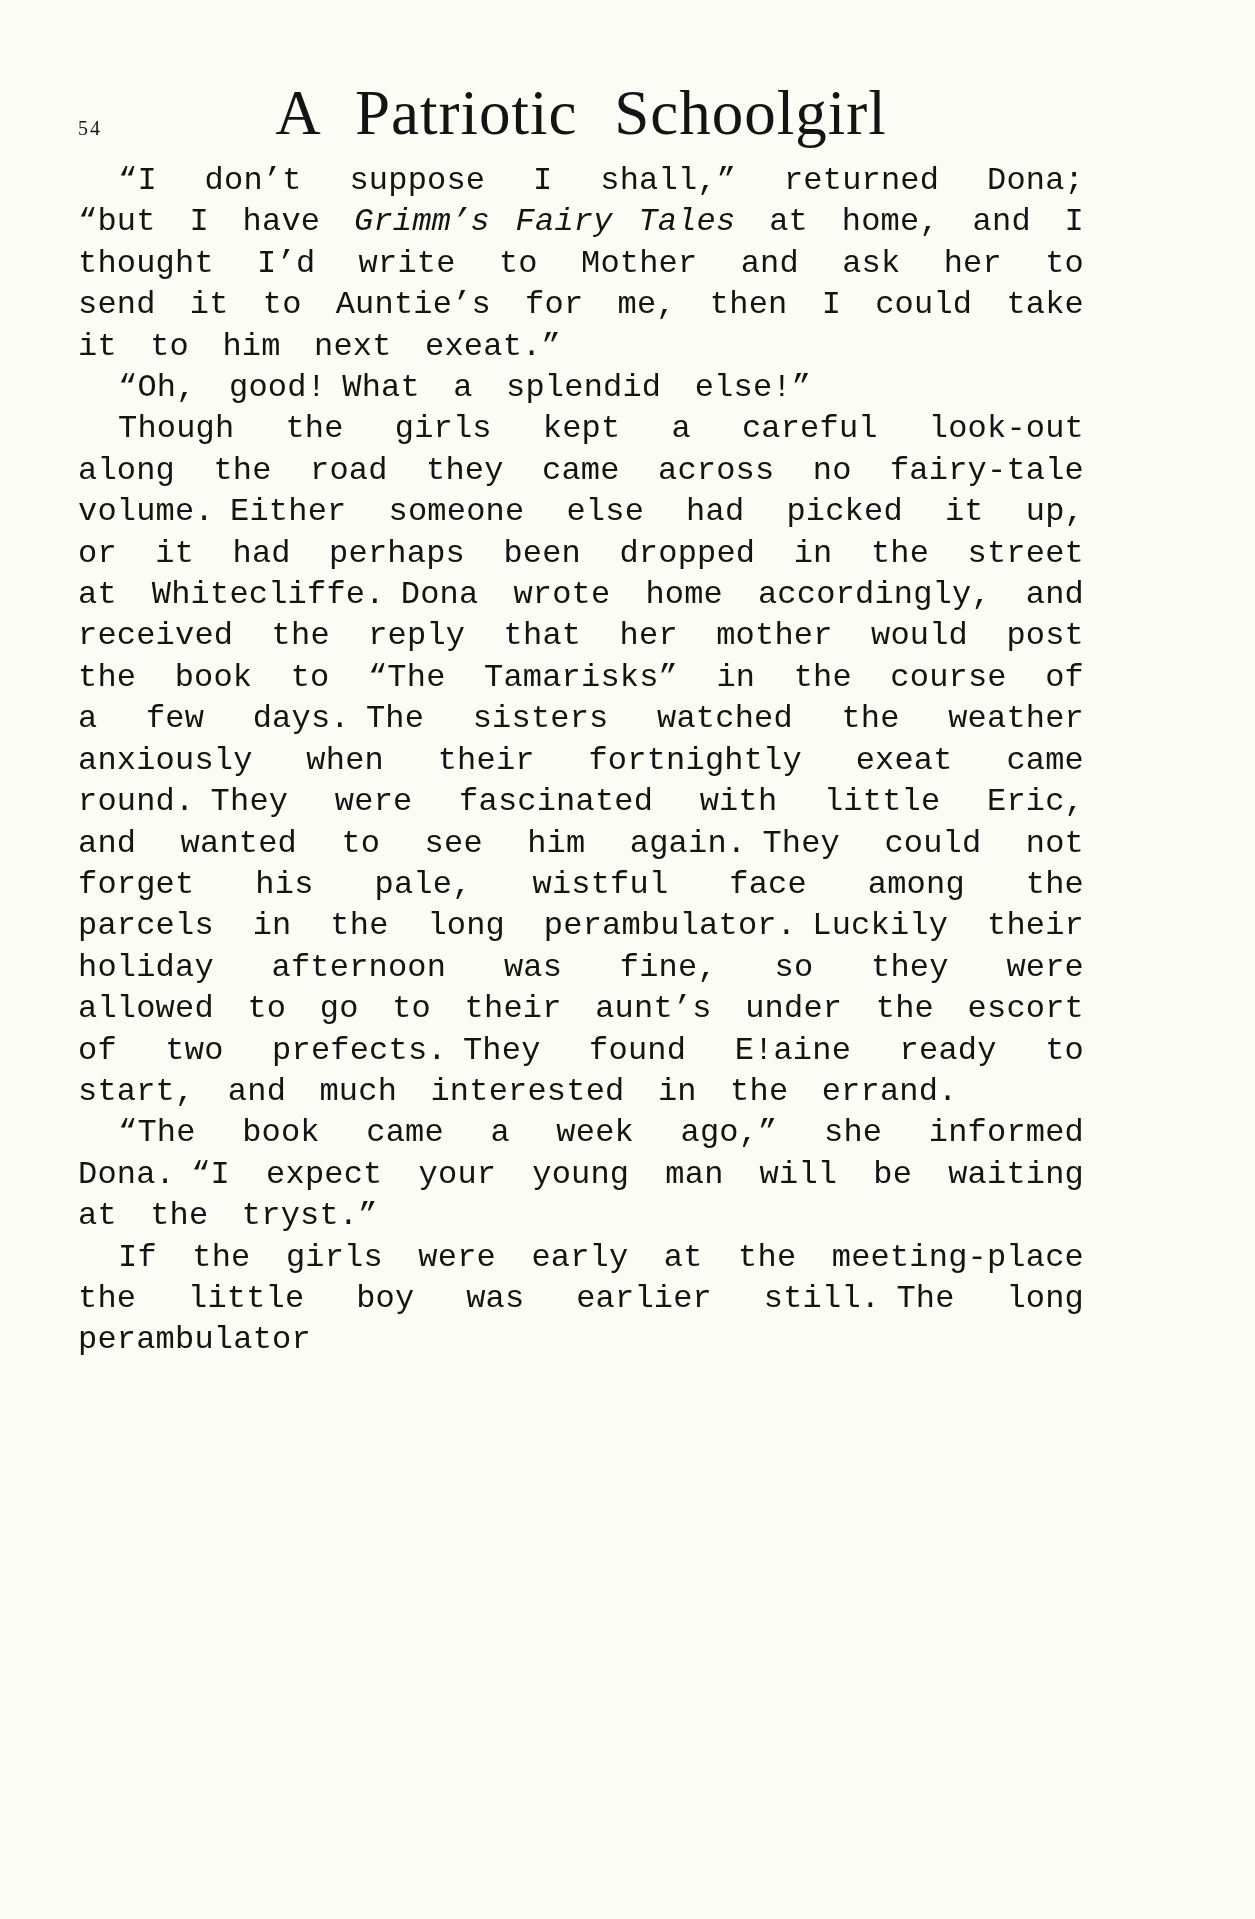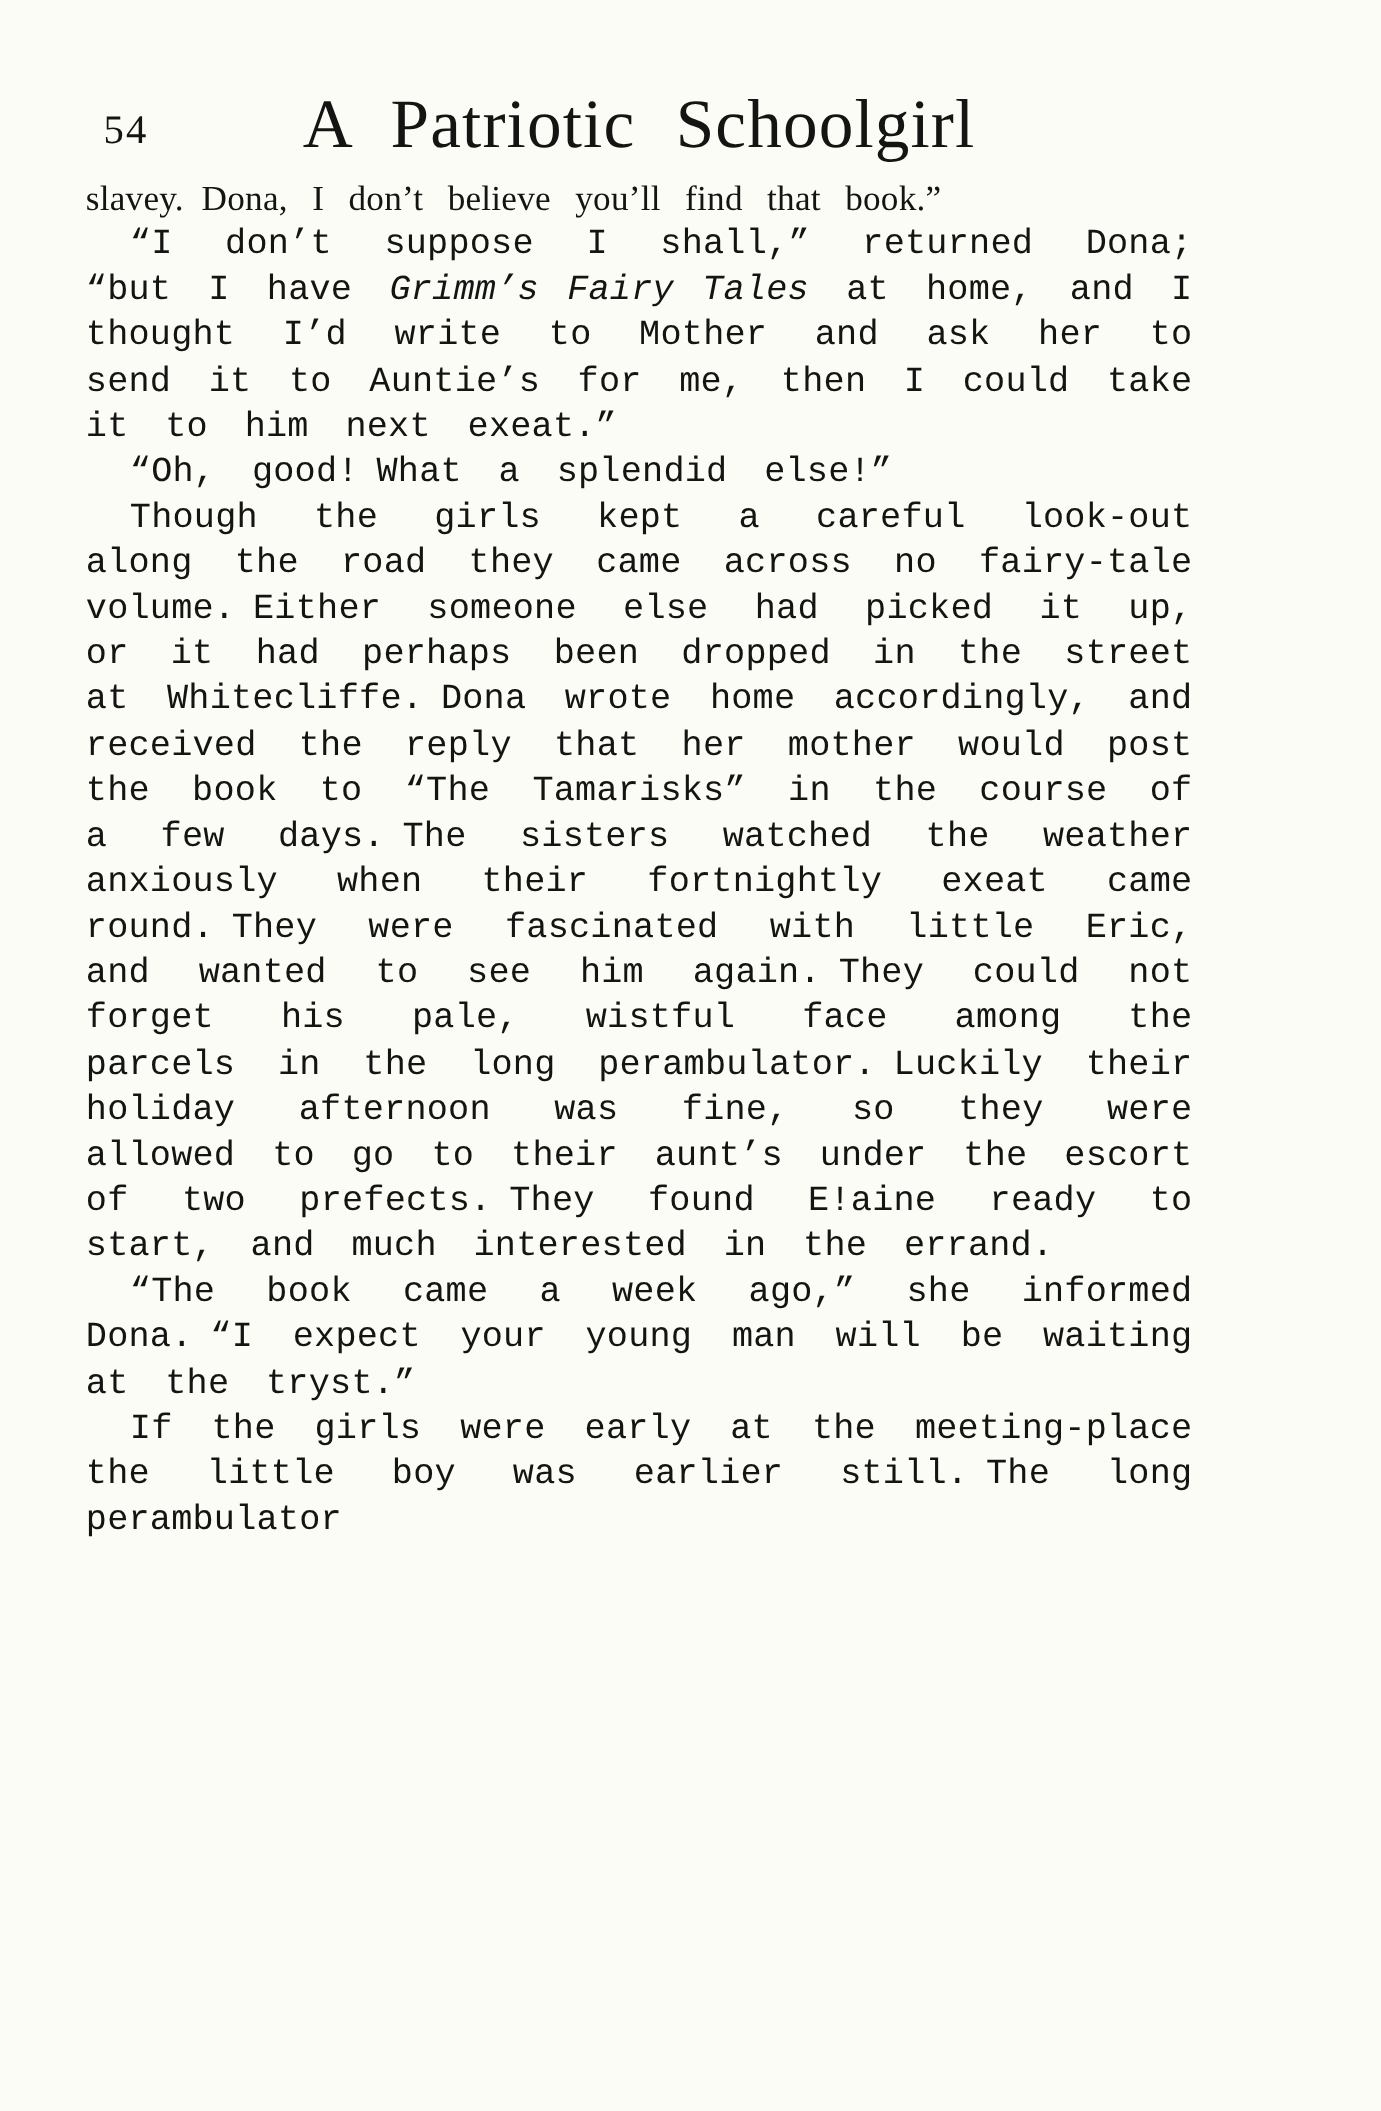--- a/index.html
+++ b/index.html
@@ -19,23 +19,23 @@
   }
   .page-header {
     position: absolute;
     top: 82px;
     left: 78px;
     width: 1006px;
     height: 62px;
   }
   .page-number {
     position: absolute;
-    left: 16px;
+    left: 0;
     bottom: 4px;
-    font-size: 37px;
+    font-size: 20px;
     letter-spacing: 2px;
   }
   .running-header {
     margin: 0;
     text-align: center;
     font-size: 63px;
     line-height: 62px;
     font-weight: 400;
     word-spacing: 20px;
     letter-spacing: 1px;
@@ -67,20 +67,19 @@
 </head>
 <body>
 
 <div class="page">
   <header class="page-header">
     <span class="page-number">54</span>
     <h1 class="running-header">A Patriotic Schoolgirl</h1>
   </header>
 
   <main class="text-block">
-      <p class="para"><span>slavey. Dona, I don’t believe you’ll find that book.”</span></p>
       <p class="para indent"><span>“I don’t suppose I shall,” returned Dona; “but I have </span><span class="italic">Grimm’s Fairy Tales</span><span> at home, and I thought I’d write to Mother and ask her to send it to Auntie’s for me, then I could take it to him next exeat.”</span></p>
       <p class="para indent"><span>“Oh, good! What a splendid else!”</span></p>
       <p class="para indent"><span>Though the girls kept a careful look-out along the road they came across no fairy-tale volume. Either someone else had picked it up, or it had perhaps been dropped in the street at Whitecliffe. Dona wrote home accordingly, and received the reply that her mother would post the book to “The Tamarisks” in the course of a few days. The sisters watched the weather anxiously when their fortnightly exeat came round. They were fascinated with little Eric, and wanted to see him again. They could not forget his pale, wistful face among the parcels in the long perambulator. Luckily their holiday afternoon was fine, so they were allowed to go to their aunt’s under the escort of two prefects. They found E!aine ready to start, and much interested in the errand.</span></p>
       <p class="para indent"><span>“The book came a week ago,” she informed Dona. “I expect your young man will be waiting at the tryst.”</span></p>
       <p class="para indent"><span>If the girls were early at the meeting-place the little boy was earlier still. The long perambulator</span></p>
     </main>
 </div>
 
 </body></html>

